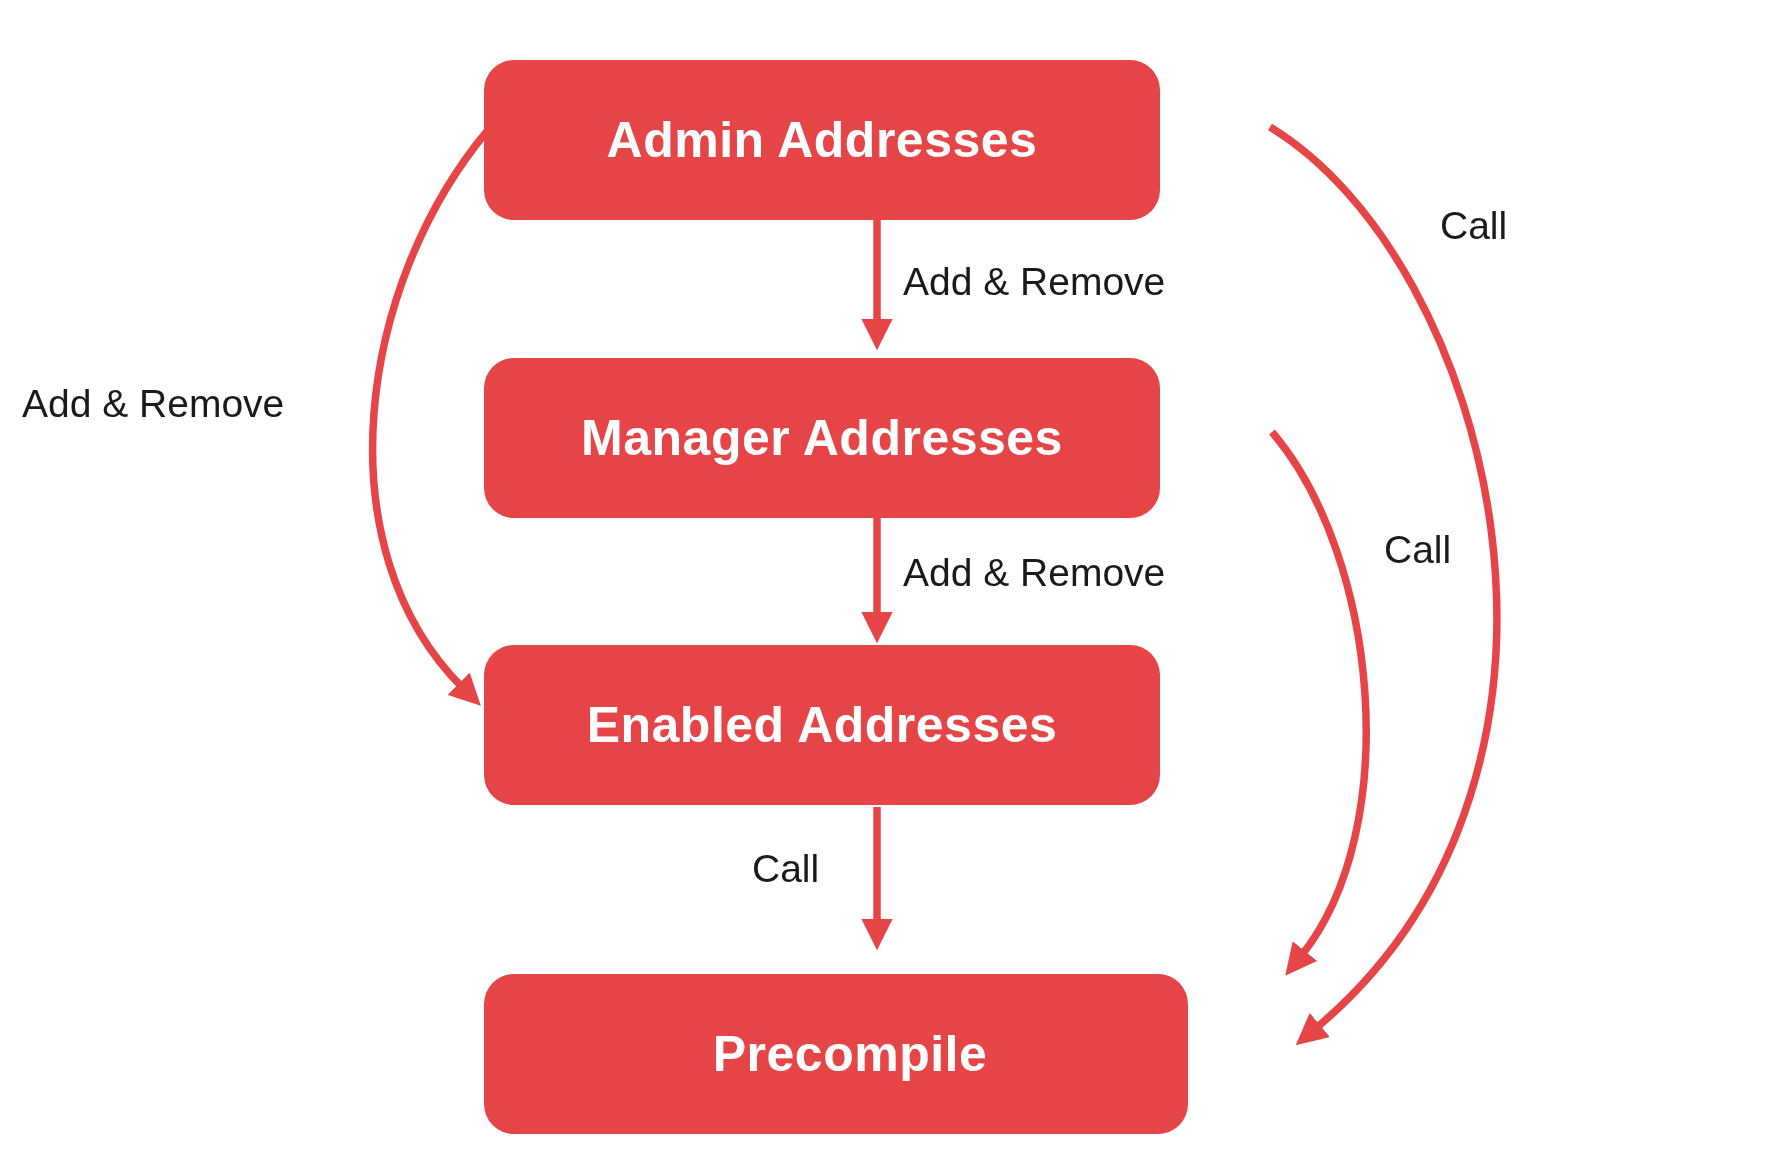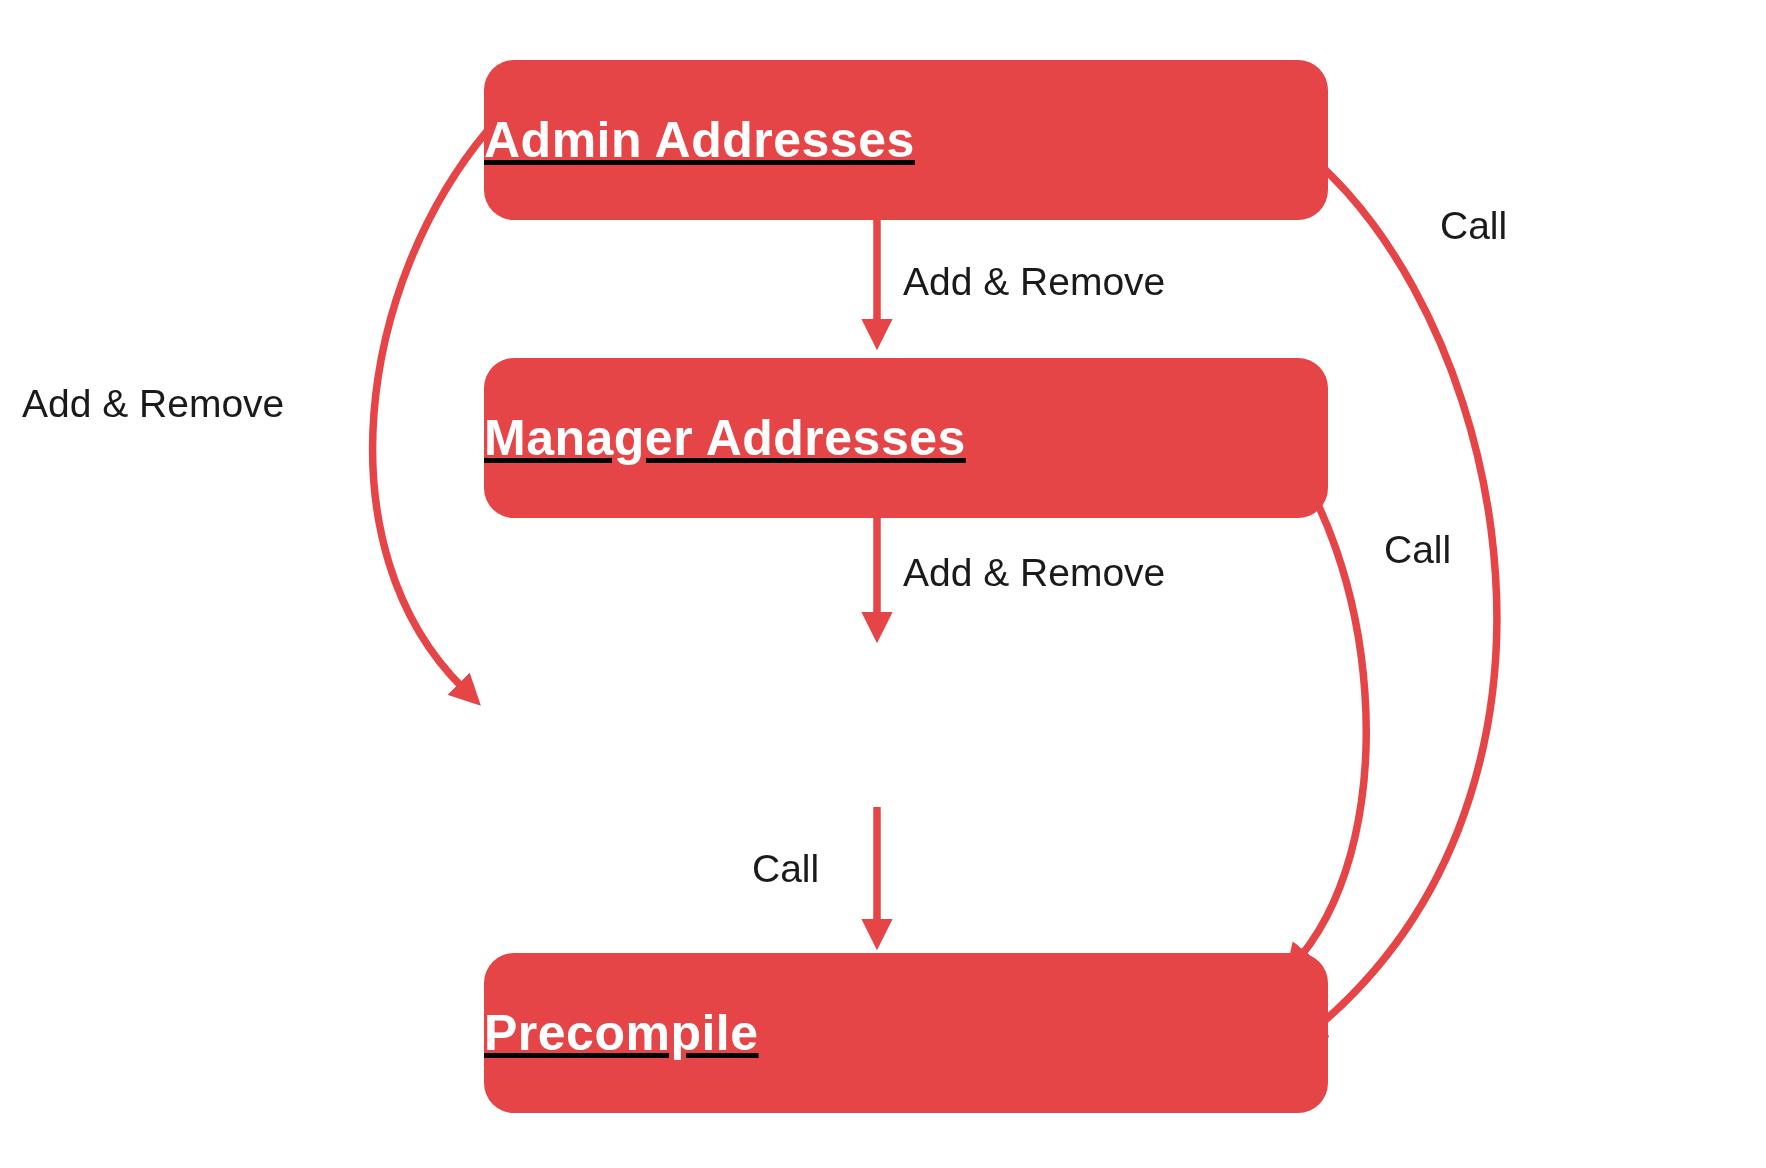--- a/index.html
+++ b/index.html
@@ -18,45 +18,45 @@
   }
   .edge {
     fill: none;
     stroke: var(--accent, #e64548);
     stroke-width: 7.5;
   }
   .arrowhead-fill { fill: var(--accent, #e64548); }
   .node {
     position: absolute;
     left: 484px;
-    width: 844px;
+    width: 676px;
     height: 160px;
     background: var(--accent, #e64548);
     border-radius: 30px;
     display: flex;
     align-items: center;
-    text-decoration: underline;
+    justify-content: center;
   }
   .node-label {
     color: #ffffff;
     font-size: 50px;
     font-weight: bold;
     letter-spacing: 0.5px;
   }
   .edge-label {
     position: absolute;
     color: var(--ink, #1a1a1a);
     font-size: 39px;
     white-space: nowrap;
     line-height: 1;
   }
   #node-admin      { top: 60px;  }
   #node-manager    { top: 358px; }
   #node-enabled    { top: 645px; }
-  #node-precompile { top: 953px; }
+  #node-precompile { top: 974px; padding-left: 28px; }
 
   #label-admin-manager   { left: 903px;  top: 262px; }
   #label-manager-enabled { left: 903px;  top: 553px; }
   #label-enabled-precompile { left: 752px; top: 849px; }
   #label-admin-enabled   { left: 22px;   top: 384px; }
   #label-admin-precompile{ left: 1440px; top: 206px; }
   #label-manager-precompile{ left: 1384px; top: 530px; }
 </style>
 </head>
 <body>
@@ -84,20 +84,23 @@
   </svg>
 
   <div class="node" id="node-admin">
     <span class="node-label">Admin Addresses</span>
   </div>
 
   <div class="node" id="node-manager">
     <span class="node-label">Manager Addresses</span>
   </div>
 
+  <div class="node" id="node-enabled">
+    <span class="node-label">Enabled Addresses</span>
+  </div>
 
   <div class="node" id="node-precompile">
     <span class="node-label">Precompile</span>
   </div>
 
   <div class="edge-label" id="label-admin-manager">Add &amp; Remove</div>
 
   <div class="edge-label" id="label-manager-enabled">Add &amp; Remove</div>
 
   <div class="edge-label" id="label-enabled-precompile">Call</div>

